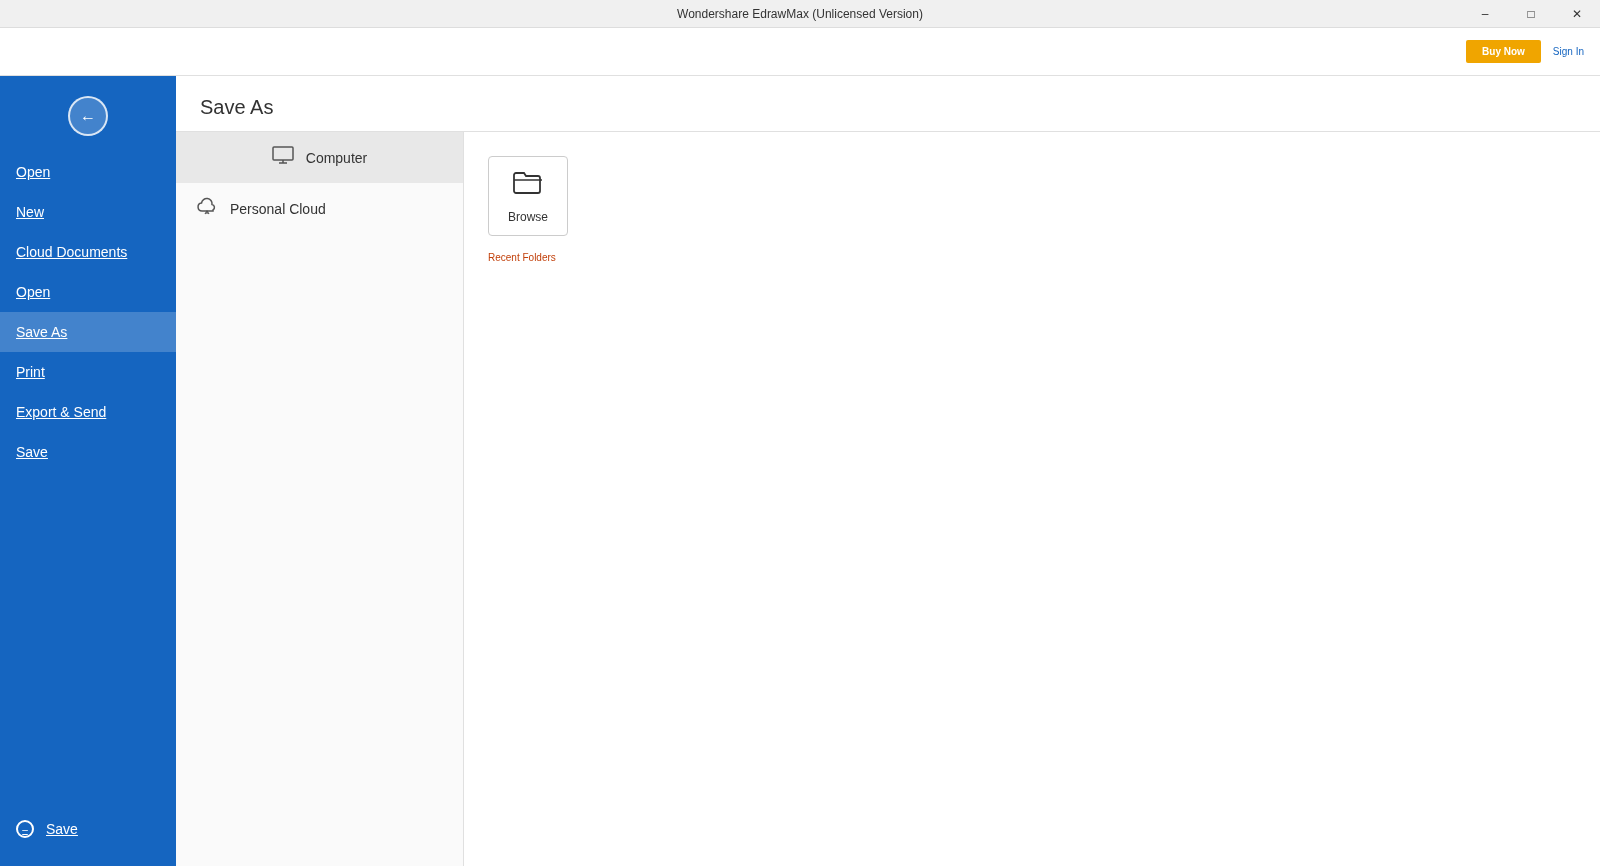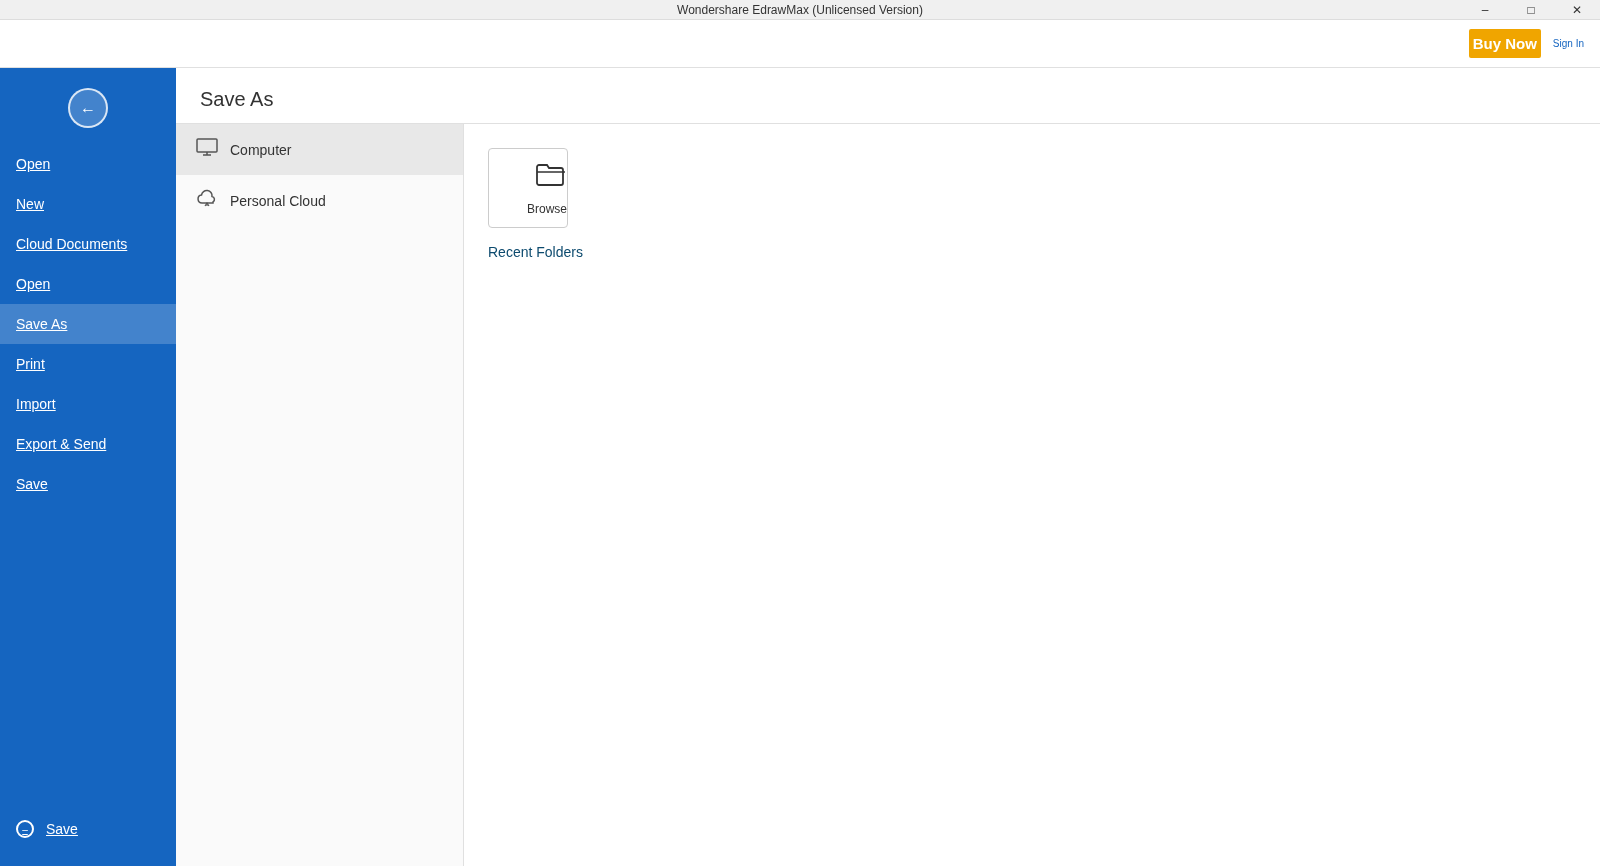--- a/index.html
+++ b/index.html
@@ -8,21 +8,21 @@
       width: 1600px;
       height: 866px;
       overflow: hidden;
       background: #f0f0f0;
       display: flex;
       flex-direction: column;
     }
 
     
     .title-bar {
-      height: 20px;
+      height: 28px;
       background: #f0f0f0;
       display: flex;
       align-items: center;
       justify-content: center;
       position: relative;
       border-bottom: 1px solid #ddd;
       flex-shrink: 0;
     }
     .title-bar-text {
       font-size: 12px;
@@ -57,22 +57,22 @@
       align-items: center;
       justify-content: flex-end;
       padding: 0 16px;
       border-bottom: 1px solid #e0e0e0;
       flex-shrink: 0;
     }
     .buy-now-btn {
       background: #f0a500;
       color: white;
       border: none;
-      padding: 6px 4px;
-      font-size: 15px;
+      padding: 6px 16px;
+      font-size: 10px;
       font-weight: 600;
       cursor: pointer;
       border-radius: 2px;
       margin-right: 12px;
     }
     .sign-in-btn {
       background: transparent;
       color: #1565c0;
       border: none;
       font-size: 10px;
@@ -163,57 +163,57 @@
     }
     .sub-nav-item {
       padding: 14px 20px;
       font-size: 14px;
       color: #333;
       cursor: pointer;
       display: flex;
       align-items: center;
       gap: 12px;
     }
-    .sub-nav-item.active { background: #e8e8e8; }
+    .sub-nav-item.active { background: #e8e8e8; justify-content: center; }
     .sub-nav-icon {
       font-size: 18px;
       color: #555;
     }
 
     
     .main-panel {
       flex: 1;
       padding: 24px;
       background: white;
     }
     .browse-tile {
       width: 80px;
       height: 80px;
       border: 1px solid #ccc;
       border-radius: 4px;
       display: flex;
       flex-direction: column;
-      align-items: flex-end;
+      align-items: center;
       justify-content: center;
       cursor: pointer;
       background: white;
       gap: 6px;
     }
     .browse-tile-icon {
       font-size: 26px;
       color: #333;
     }
     .browse-tile-label {
       font-size: 12px;
       color: #333;
     }
     .recent-folders-label {
       margin-top: 16px;
-      font-size: 14px;
-      color: #0c4a6e;
+      font-size: 10px;
+      color: #c2410c;
     }
 
     
     .content-body {
       display: flex;
       flex: 1;
       overflow: hidden;
     }
   </style>
 </head>
@@ -250,23 +250,20 @@
       <span>Cloud Documents</span>
     </div>
     <div class="sidebar-item">
       <span>Open</span>
     </div>
     <div class="sidebar-item active">
       <span>Save As</span>
     </div>
     <div class="sidebar-item">
       <span>Print</span>
-    </div>
-    <div class="sidebar-item">
-      <span>Import</span>
     </div>
     <div class="sidebar-item">
       <span>Export &amp; Send</span>
     </div>
     <div class="sidebar-item">
       <span>Save</span>
     </div>
 
     <div class="sidebar-item sidebar-exit" style="margin-top:auto;">
       <span style="display:inline-flex;align-items:center;justify-content:center;width:18px;height:18px;border-radius:50%;border:2px solid white;font-size:10px;margin-right:4px;">–</span>

